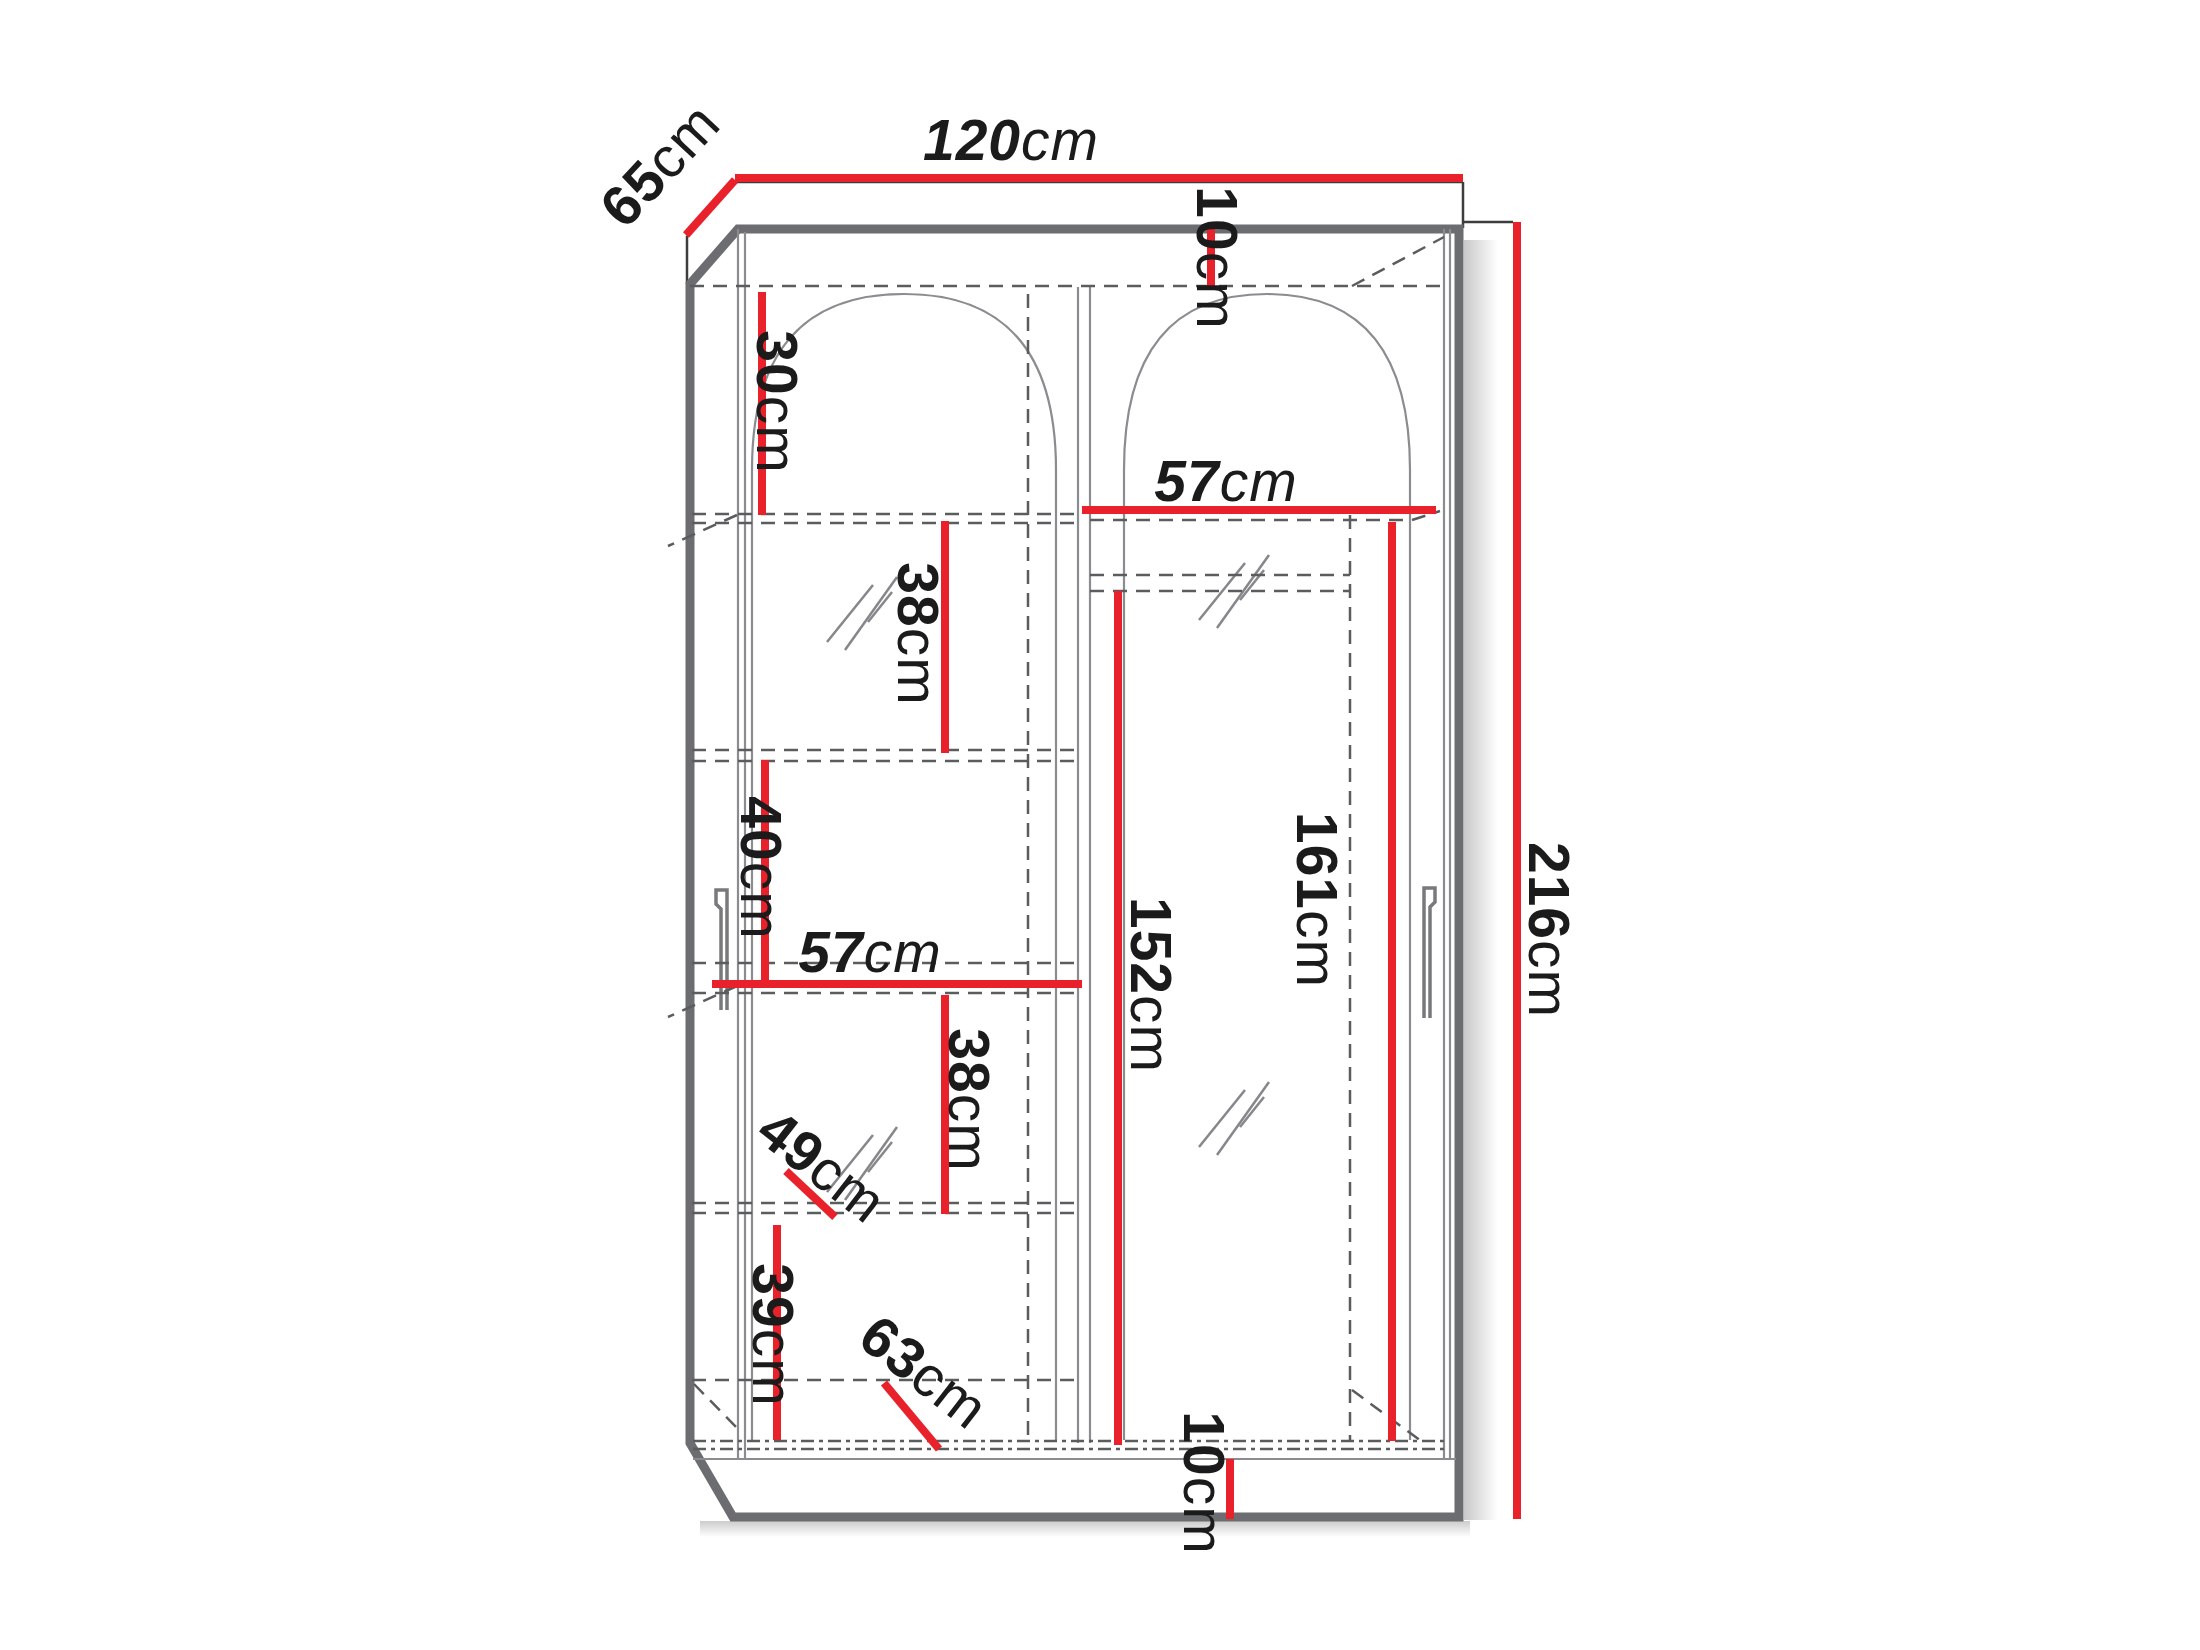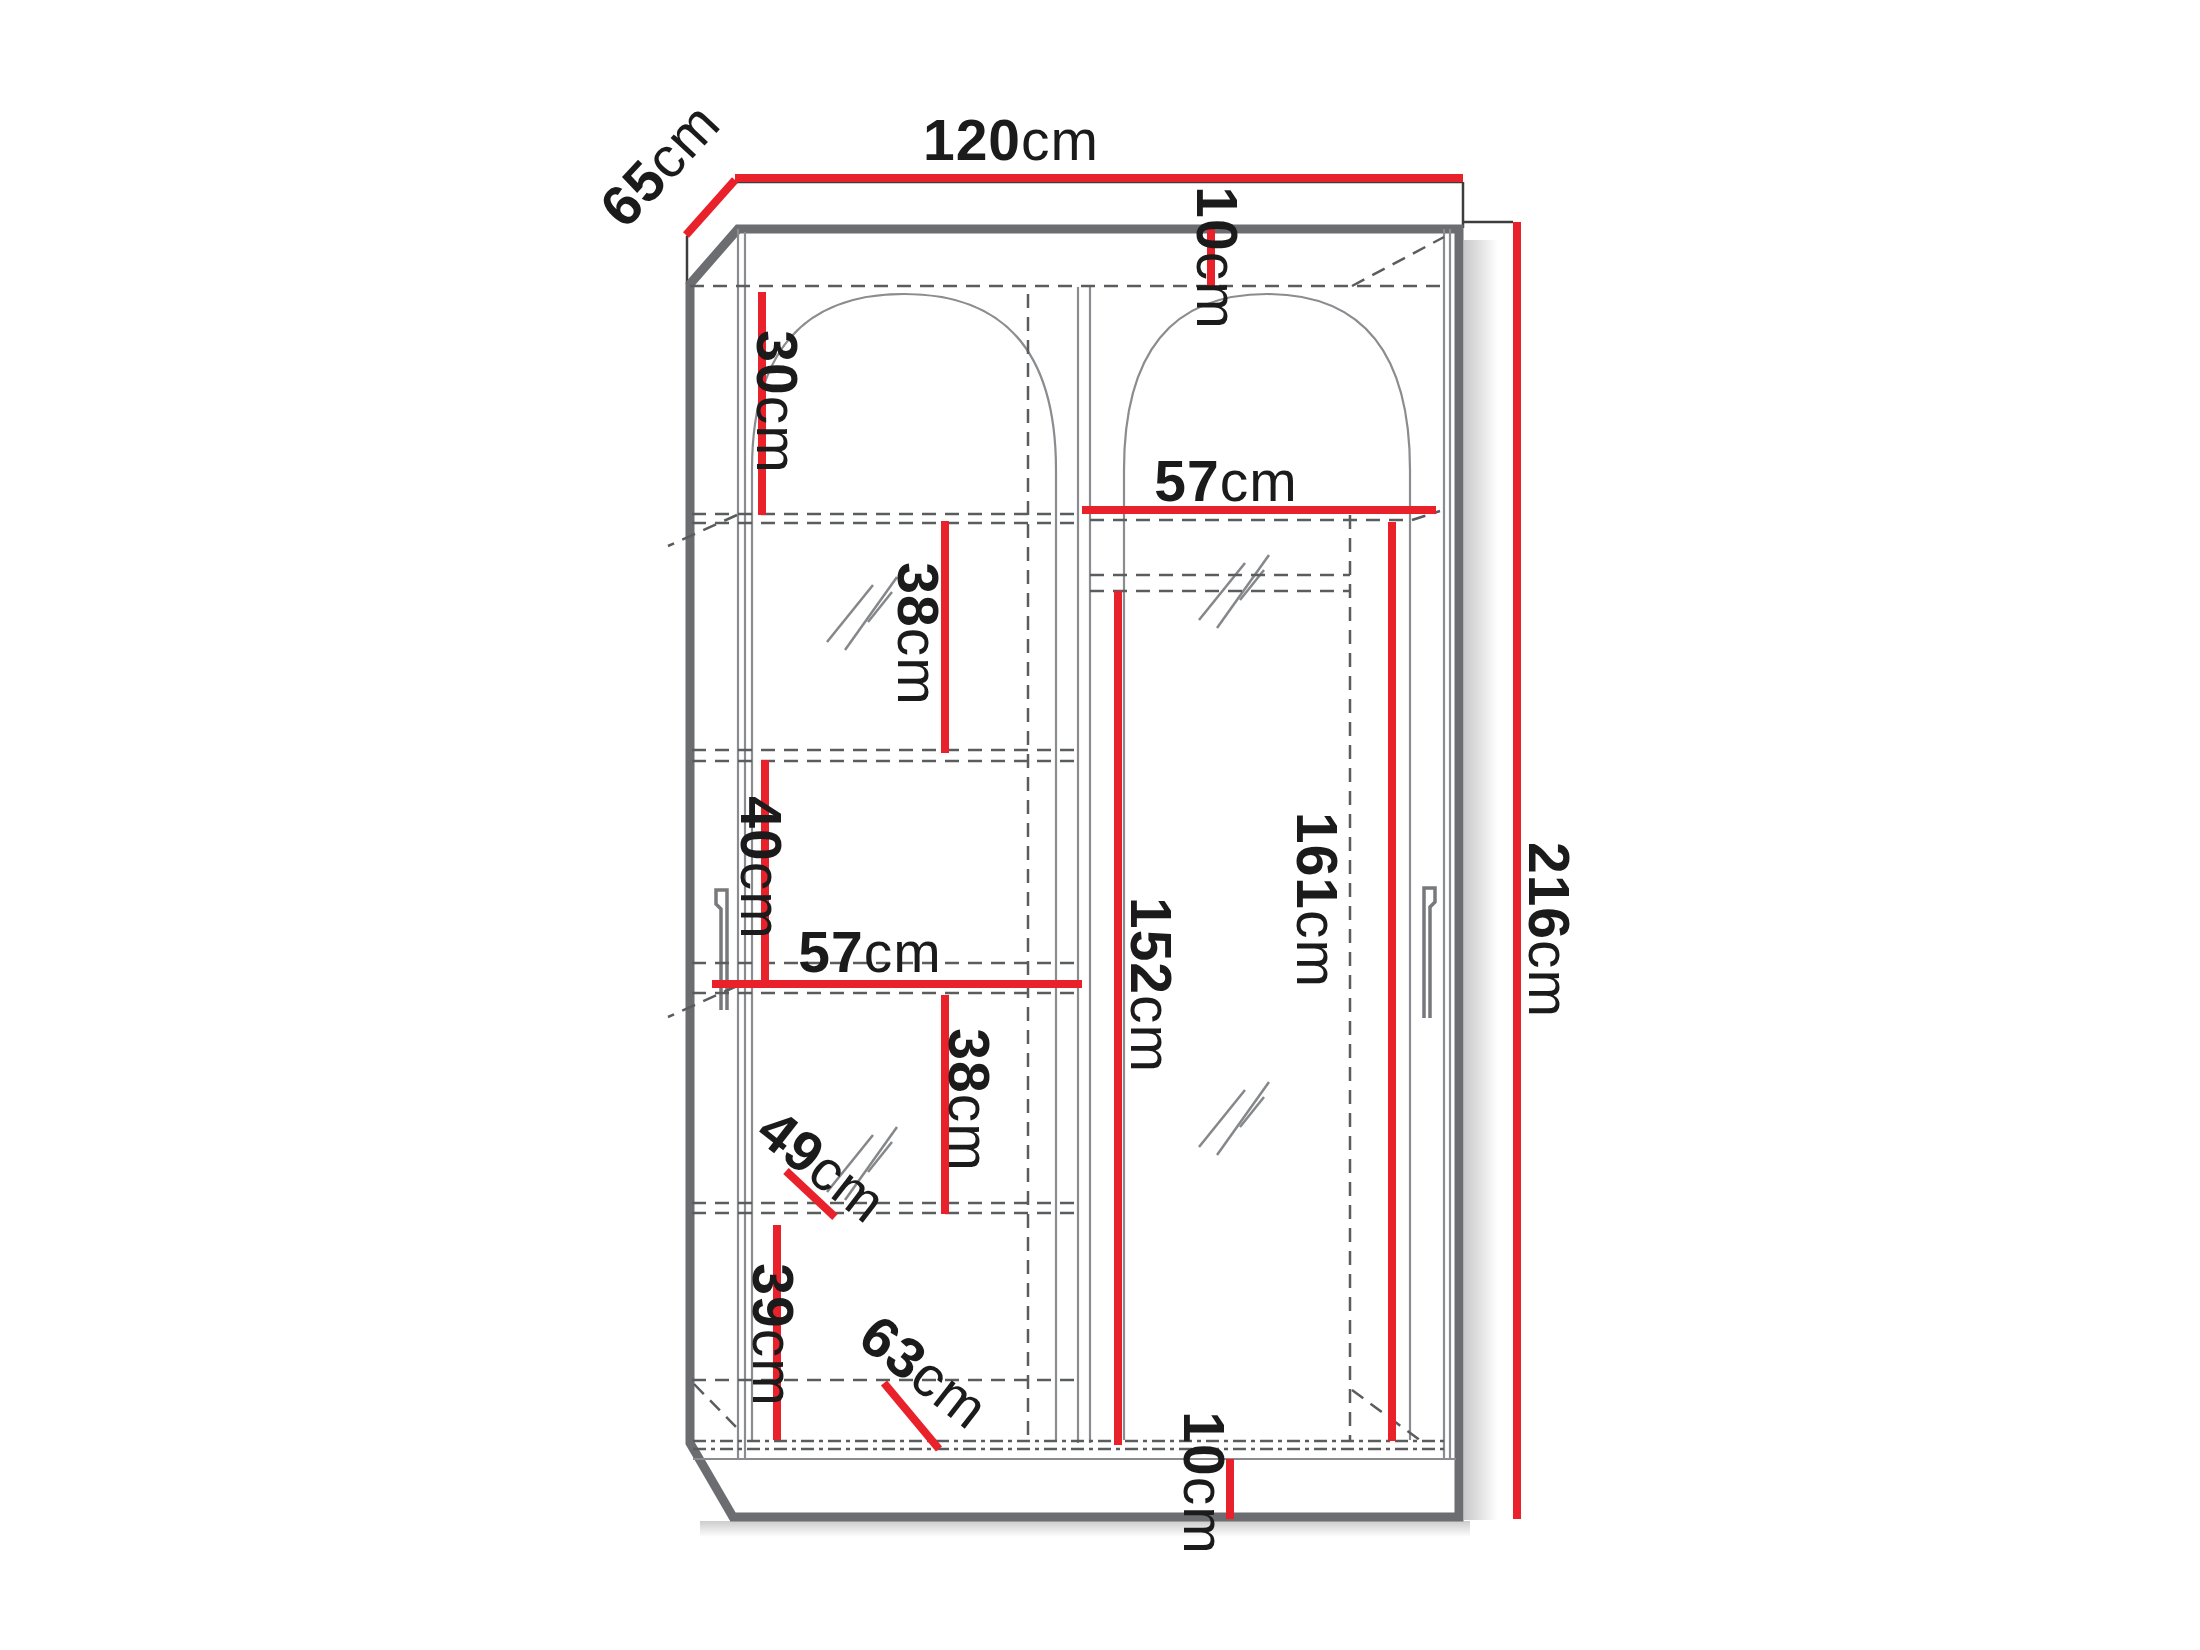--- a/index.html
+++ b/index.html
@@ -16,21 +16,21 @@
     white-space:nowrap;
     color:#1b1b1b;
     font-size:57px;
     line-height:1;
     letter-spacing:1px;
     transform-origin:center center;
   }
   .lbl .num{font-weight:700;}
   .lbl .unit{font-weight:400;}
   .rot90{transform:translate(-50%,-50%) rotate(90deg);}
-  .rot0{transform:translate(-50%,-50%);}
+  .rot0{transform:translate(-50%,-50%);font-style:italic;}
   .rotm47{transform:translate(-50%,-50%) rotate(-47deg);}
   .rot38{transform:translate(-50%,-50%) rotate(38deg);}
 </style>
 </head>
 <body>
 
 <div class="stage">
 
   <svg width="2200" height="1650" viewBox="0 0 2200 1650">
 

